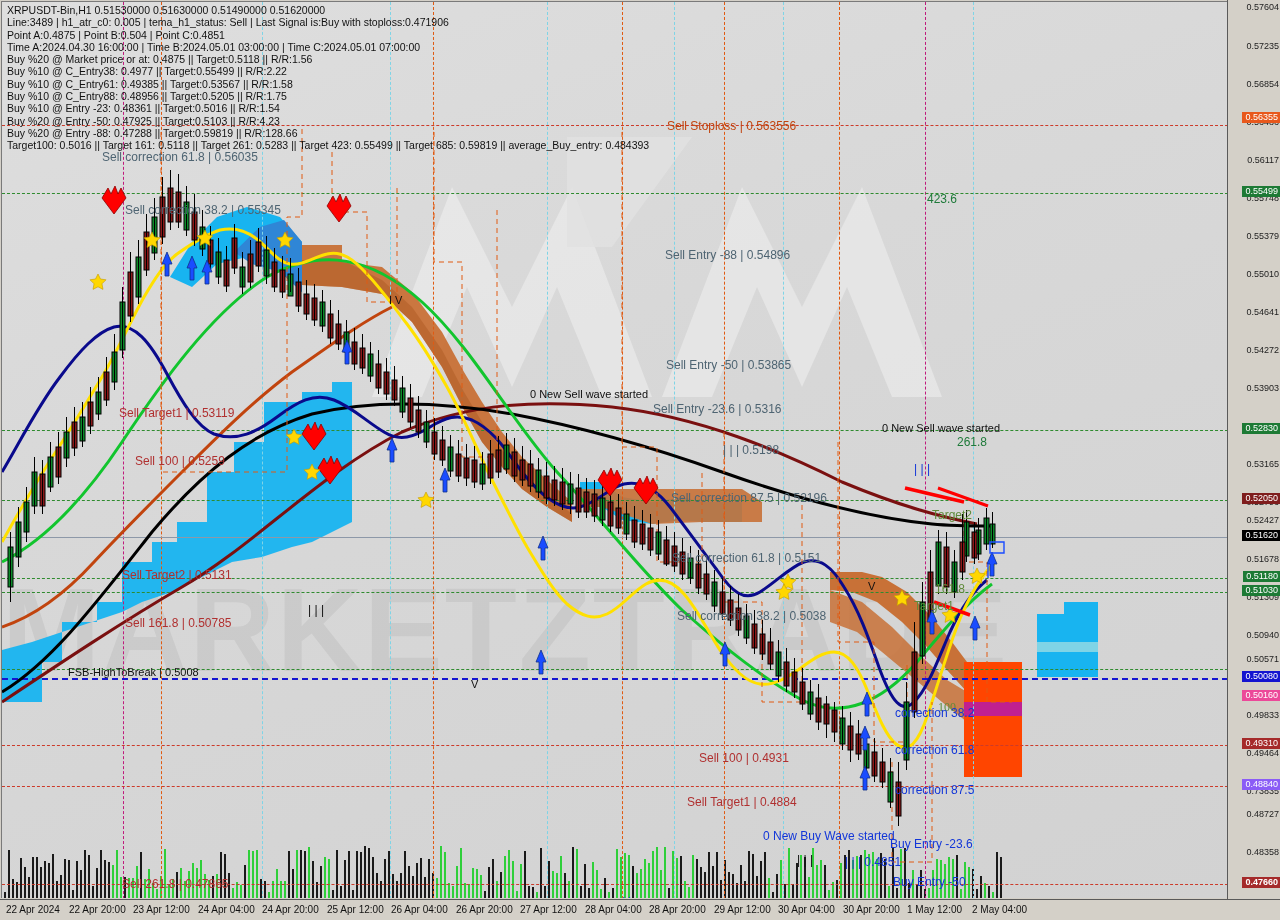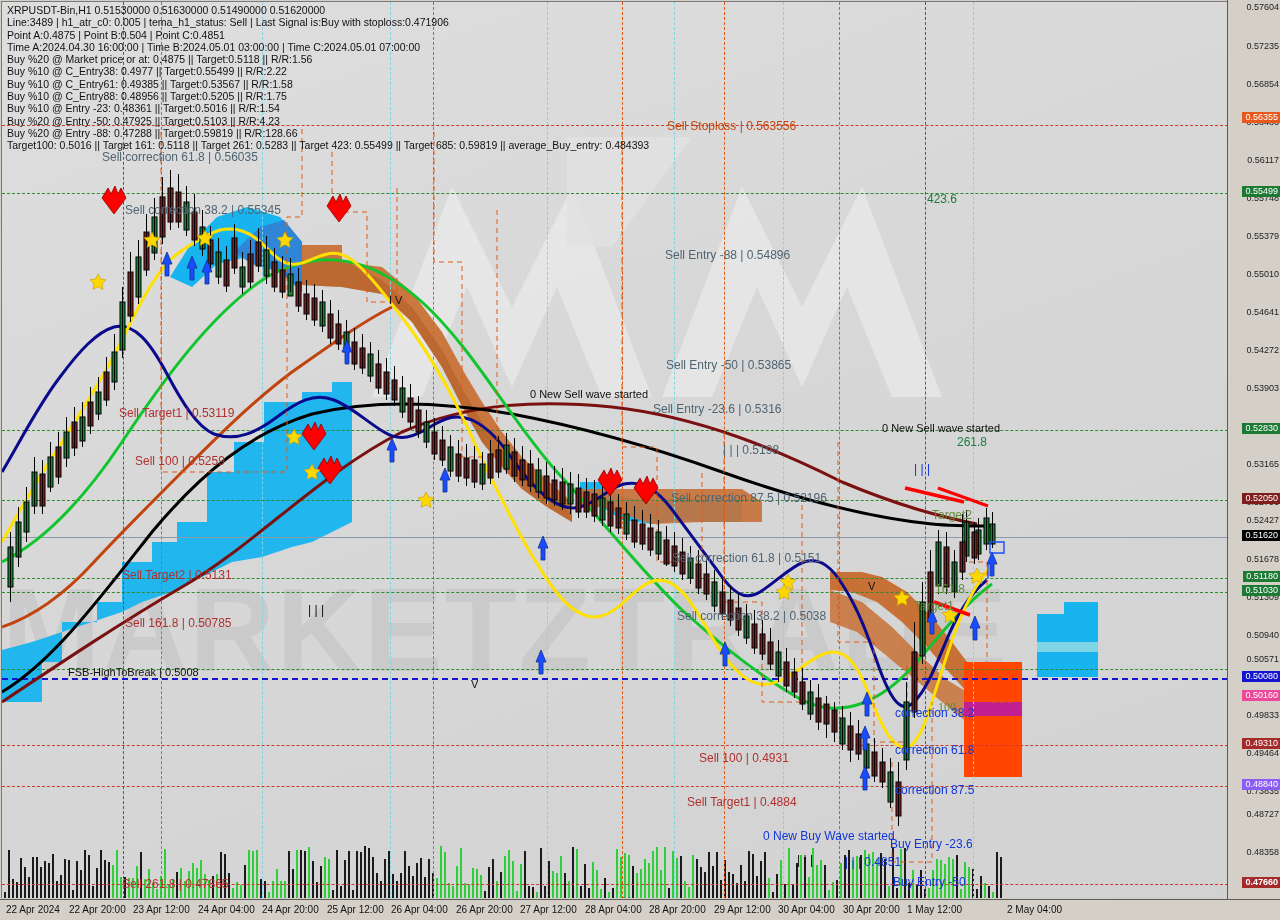--- a/index.html
+++ b/index.html
@@ -803,15 +803,15 @@
       <div class="ttick" style="left: 327px;">25 Apr 12:00</div>
       <div class="ttick" style="left: 391px;">26 Apr 04:00</div>
       <div class="ttick" style="left: 456px;">26 Apr 20:00</div>
       <div class="ttick" style="left: 520px;">27 Apr 12:00</div>
       <div class="ttick" style="left: 585px;">28 Apr 04:00</div>
       <div class="ttick" style="left: 649px;">28 Apr 20:00</div>
       <div class="ttick" style="left: 714px;">29 Apr 12:00</div>
       <div class="ttick" style="left: 778px;">30 Apr 04:00</div>
       <div class="ttick" style="left: 843px;">30 Apr 20:00</div>
       <div class="ttick" style="left: 907px;">1 May 12:00</div>
-      <div class="ttick" style="left: 1007px;">2 May 04:00</div>
+      <div class="ttick" style="left: 972px;">2 May 04:00</div>
     </div>
 </div>
 
 </body></html>

